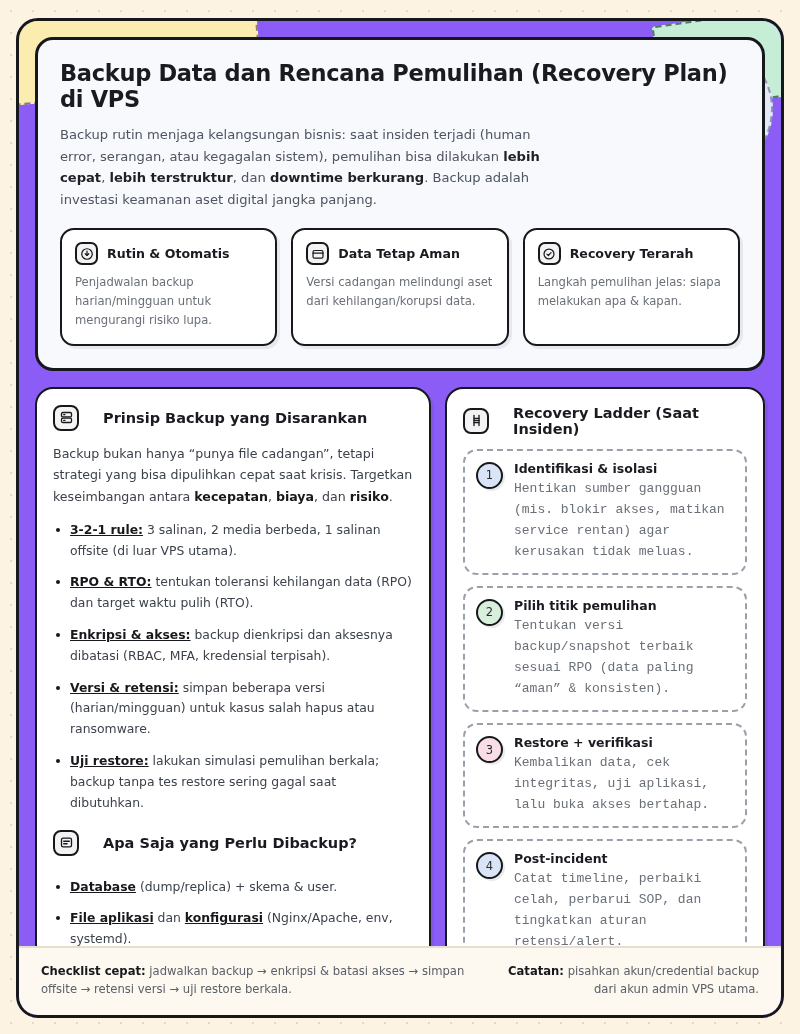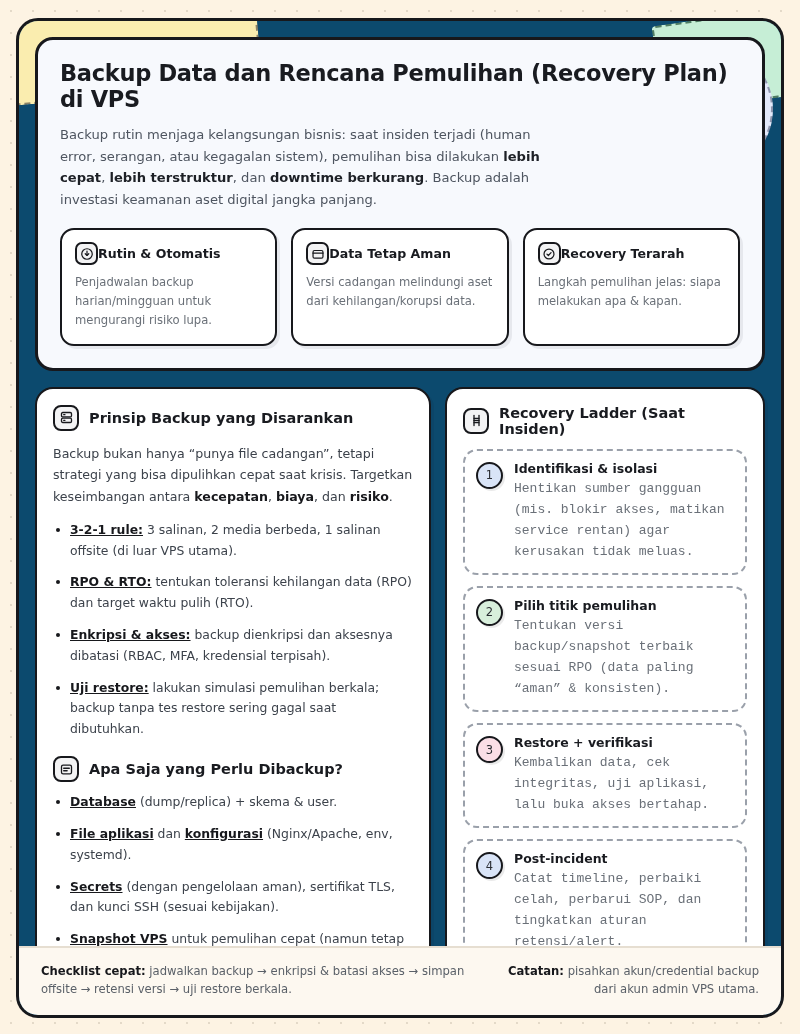--- a/index.html
+++ b/index.html
@@ -12,21 +12,21 @@
     background-image: radial-gradient(circle, rgba(180,170,150,0.35) 1px, transparent 1px);
     background-size: 22px 22px;
     overflow: hidden;
     position: relative;
   }
 
   .page {
     position: absolute;
     left: 16px; top: 18px;
     width: 768px; height: 1000px;
-    background: #0c4a6e;
+    background: #8b5cf6;
     border: 3px solid #17181c;
     border-radius: 22px;
     overflow: hidden;
   }
 
   
   .deco-yellow {
     position: absolute;
     left: -10px; top: -22px;
     width: 250px; height: 96px;
@@ -85,21 +85,21 @@
 
   .cards { display: flex; gap: 14px; }
   .card {
     flex: 1;
     background: #ffffff;
     border: 2.5px solid #17181c;
     border-radius: 14px;
     padding: 12px 13px 14px 13px;
     box-shadow: 3px 3px 0 rgba(20,20,25,0.07);
   }
-  .card-head { display: flex; align-items: center; margin-bottom: 8px; }
+  .card-head { display: flex; align-items: center; gap: 9px; margin-bottom: 8px; }
   .card-title { font-size: 12.6px; font-weight: 700; color: #191b20; }
   .card-body { font-size: 11.6px; line-height: 1.62; color: #6a7078; }
 
   .ico {
     width: 23px; height: 23px;
     border: 2px solid #17181c;
     border-radius: 7px;
     background: #f3f3f4;
     display: flex; align-items: center; justify-content: center;
     flex: 0 0 auto;
@@ -117,21 +117,21 @@
   .col-right { flex: 1; }
 
   .panel {
     background: #ffffff;
     border: 2.5px solid #17181c;
     border-radius: 18px;
     padding: 16px 16px 18px 16px;
     box-shadow: 3px 3px 0 rgba(20,20,25,0.07);
   }
 
-  .panel-head { display: flex; align-items: center; gap: 10px; margin-bottom: 12px; }
+  .panel-head { display: flex; align-items: center; gap: 24px; margin-bottom: 12px; }
   .panel-head .ico { width: 26px; height: 26px; border-radius: 8px; }
   .panel-title { font-size: 14.5px; font-weight: 700; color: #191b20; }
 
   .para {
     font-size: 12.6px;
     line-height: 1.72;
     color: #3c424b;
     margin-bottom: 12px;
   }
   .para b { font-weight: 700; color: #17181c; }
@@ -148,21 +148,21 @@
   ul.bullets li:before {
     content: "";
     position: absolute;
     left: 3px; top: 8px;
     width: 4px; height: 4px;
     border-radius: 50%;
     background: #17181c;
   }
   ul.bullets li b { font-weight: 700; color: #17181c; text-decoration: underline; }
 
-  .subhead { margin-top: 16px; margin-bottom: 10px; }
+  .subhead { margin-top: 16px; margin-bottom: 21px; }
 
   
   .step {
     border: 2px dashed #9aa0aa;
     border-radius: 14px;
     padding: 10px 12px 11px 11px;
     margin-bottom: 11px;
     display: flex;
     gap: 11px;
     align-items: flex-start;
@@ -282,20 +282,21 @@
           </span>
           <span class="panel-title">Prinsip Backup yang Disarankan</span>
         </div>
 
         <div class="para"><span>Backup bukan hanya “punya file cadangan”, tetapi strategi yang bisa dipulihkan cepat saat krisis. Targetkan keseimbangan antara </span><b>kecepatan</b><span>, </span><b>biaya</b><span>, dan </span><b>risiko</b><span>.</span></div>
 
         <ul class="bullets">
           <li><b>3-2-1 rule:</b><span> 3 salinan, 2 media berbeda, 1 salinan offsite (di luar VPS utama).</span></li>
           <li><b>RPO &amp; RTO:</b><span> tentukan toleransi kehilangan data (RPO) dan target waktu pulih (RTO).</span></li>
           <li><b>Enkripsi &amp; akses:</b><span> backup dienkripsi dan aksesnya dibatasi (RBAC, MFA, kredensial terpisah).</span></li>
+          <li><b>Versi &amp; retensi:</b><span> simpan beberapa versi (harian/mingguan) untuk kasus salah hapus atau ransomware.</span></li>
           <li><b>Uji restore:</b><span> lakukan simulasi pemulihan berkala; backup tanpa tes restore sering gagal saat dibutuhkan.</span></li>
         </ul>
 
         <div class="panel-head subhead">
           <span class="ico">
             <svg width="15" height="15" viewBox="0 0 24 24" fill="none" stroke="#17181c" stroke-width="2.1" stroke-linecap="round" stroke-linejoin="round">
               <rect x="4" y="5" width="16" height="14" rx="2.5"></rect>
                 <path d="M7.5 10h9"></path>
                 <path d="M7.5 14h5.5"></path>
             </svg>

